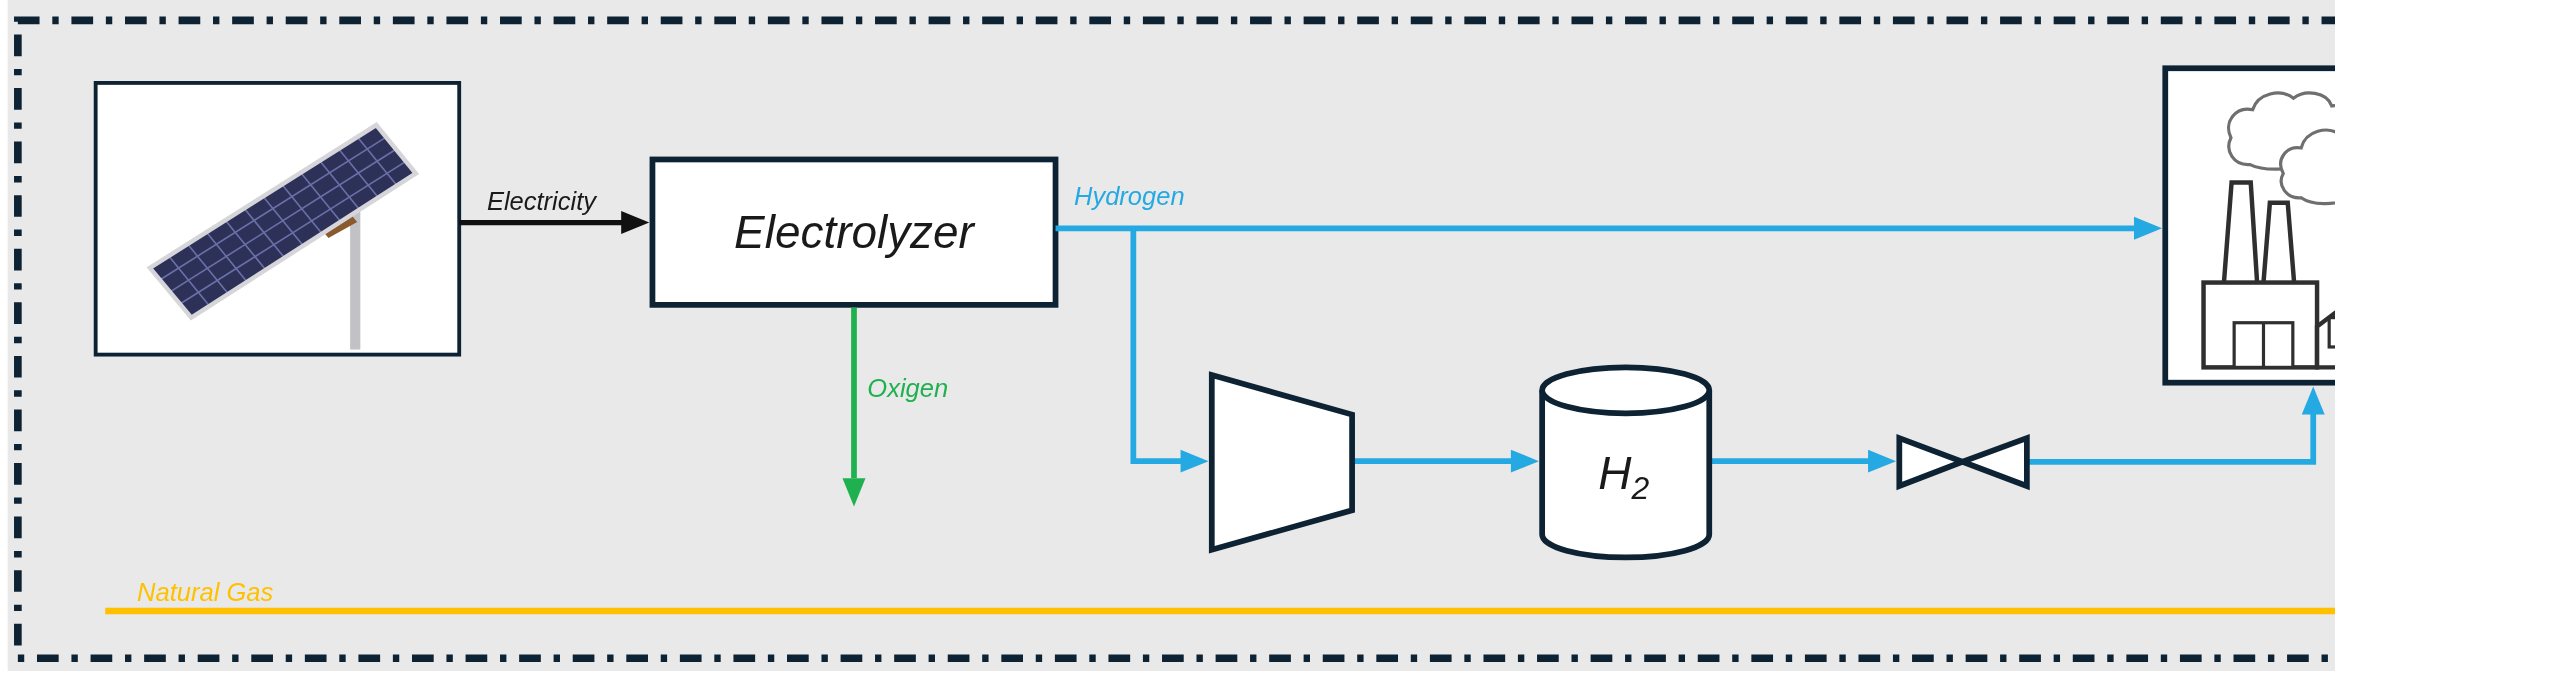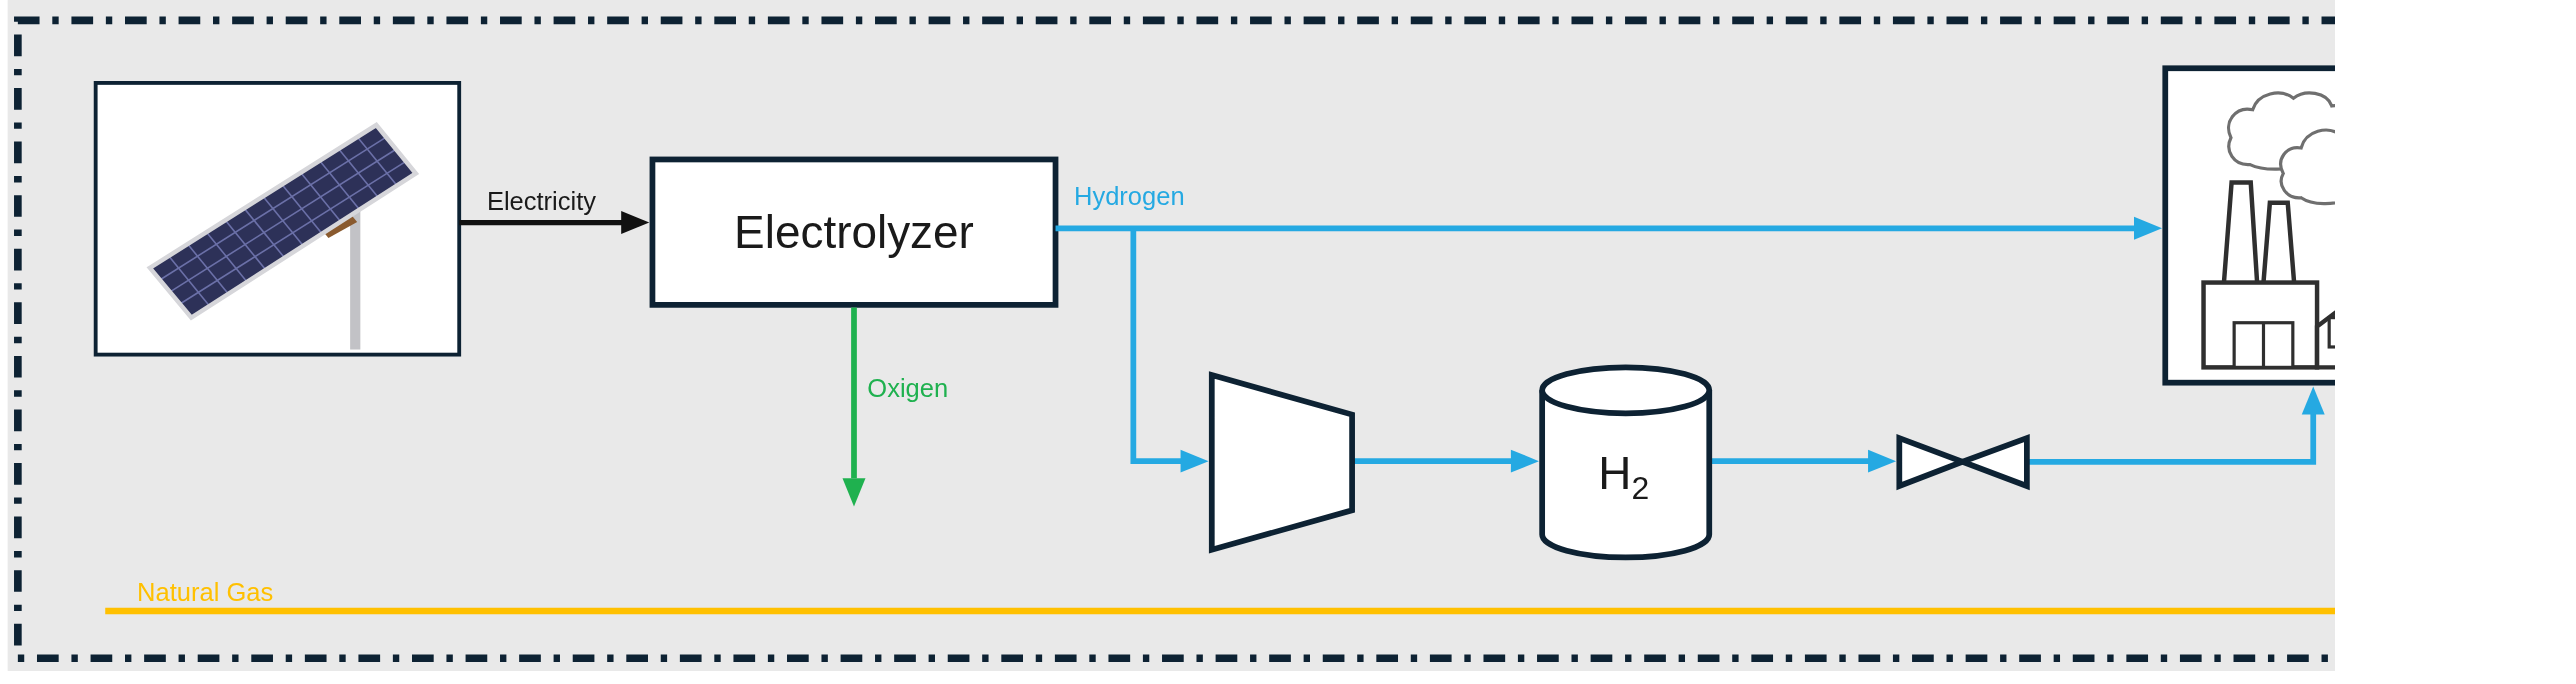--- a/index.html
+++ b/index.html
@@ -1,17 +1,17 @@
 <!DOCTYPE html>
 <html style="font-size:10.2px"><head>
 <meta charset="utf-8">
 <style>
   html,body{margin:0;padding:0;background:#ffffff;}
   body{font-family:"Liberation Sans",sans-serif;}
-  .canvas{position:relative;width:2335px;height:685px;background:#ffffff;overflow:hidden;}
+  .canvas{position:relative;width:2335px;height:685px;background:#ffffff;overflow:hidden;font-style:italic;}
   svg{display:block;}
   text{font-family:"Liberation Sans",sans-serif;}
 </style>
 </head>
 <body>
 
 <div class="canvas">
 <svg width="2576" height="685" viewBox="0 0 4039 1074">
 
   <rect x="12" y="0" width="4027" height="1052" fill="#e9e9e9"></rect>

